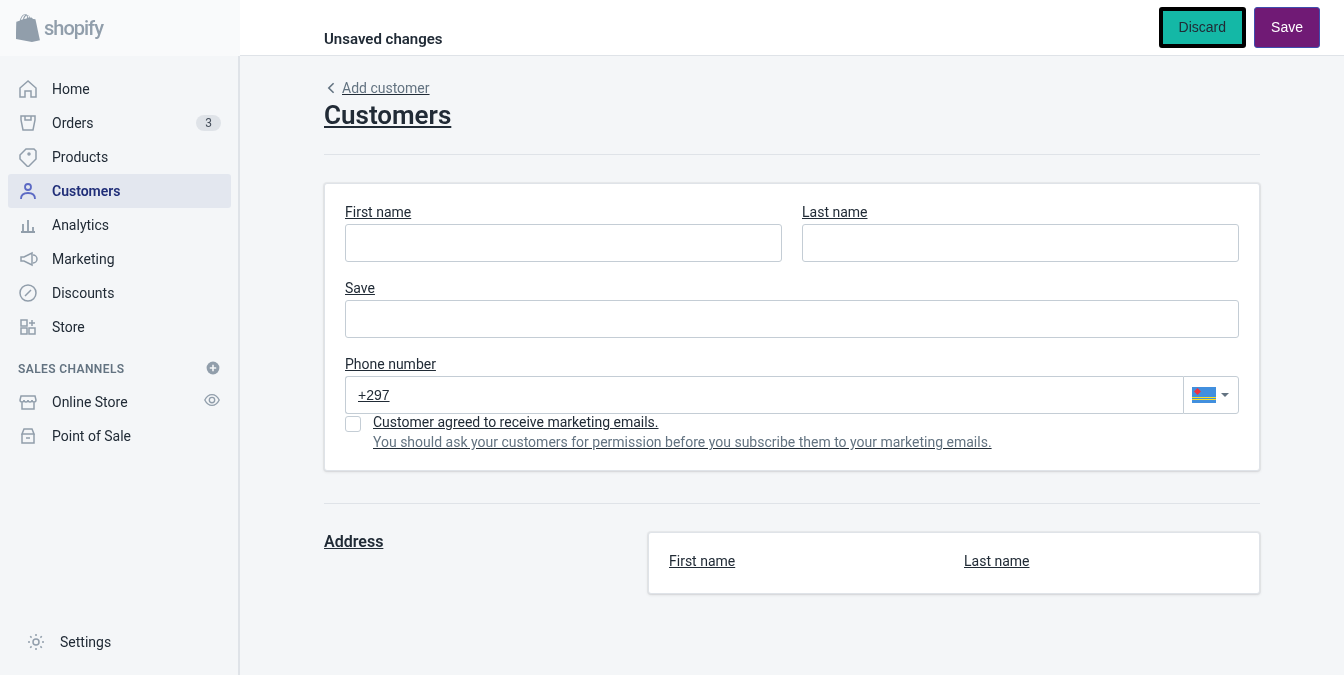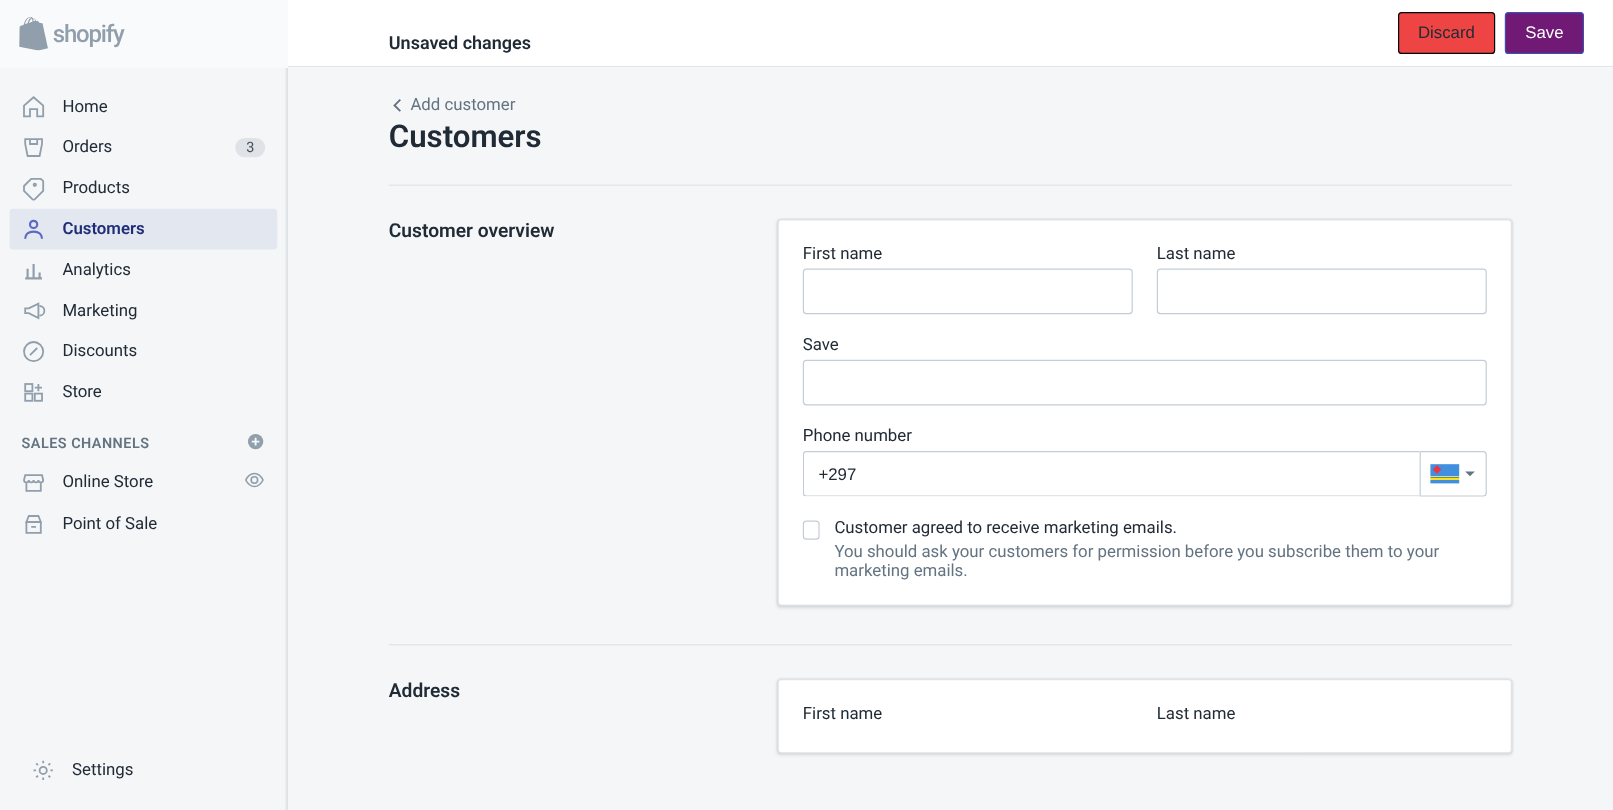--- a/index.html
+++ b/index.html
@@ -53,22 +53,22 @@
     .action-buttons { display: flex; gap: 8px; }
     .btn {
       padding: 8px 16px;
       border-radius: 3px;
       font-size: 14px;
       cursor: pointer;
       border: 1px solid transparent;
       line-height: 1.2;
     }
     .btn-secondary {
-      background: #ef4444;
-      border: 1px solid #000000;
+      background: #14b8a6;
+      border: 4px solid #000000;
       color: #212b36;
     }
     .btn-primary {
       background: #701a75;
       border: 1px solid #3f4eae;
       color: #fff;
     }
     .sidebar {
       position: fixed;
       top: 56px; left: 0; bottom: 0;
@@ -140,20 +140,21 @@
     }
     .main {
       position: absolute;
       top: 56px; left: 240px; right: 0; bottom: 0;
       overflow-y: auto;
       padding: 24px 0;
     }
     .page {
       max-width: 936px;
       margin: 0 auto;
+      text-decoration: underline;
     }
     .breadcrumb {
       display: flex;
       align-items: center;
       color: #637381;
       font-size: 14px;
       margin-bottom: 4px;
       cursor: pointer;
     }
     .breadcrumb svg { margin-right: 2px; }
@@ -241,21 +242,20 @@
       position: absolute;
       left: 3px; top: 2px;
       width: 5px; height: 5px;
       background: #EF3340;
       transform: rotate(45deg);
     }
     .checkbox-row {
       display: flex;
       align-items: flex-start;
       gap: 12px;
-      margin-top: 18px;
     }
     .checkbox-row input[type=checkbox] {
       width: 16px; height: 16px;
       margin-top: 2px;
       border: 1px solid #c4cdd5;
       border-radius: 3px;
       appearance: none;
       background: #fff;
       cursor: pointer;
     }
@@ -410,23 +410,20 @@
     <div class="breadcrumb">
       <svg width="16" height="16" viewBox="0 0 20 20" fill="#637381">
           <path d="M12 4l-6 6 6 6" fill="none" stroke="#637381" stroke-width="2"></path>
         </svg>
       <span>Add customer</span>
     </div>
     <h1 class="page-title">Customers</h1>
     <hr class="divider">
 
     <div class="section">
-      <div class="section-annotation">
-        <div class="section-title">Customer overview</div>
-      </div>
       <div class="card">
         <div class="field-row">
           <div class="field">
             <label>First name</label>
             <input class="field-input" type="text" value="" style="">
           </div>
           <div class="field">
             <label>Last name</label>
             <input class="field-input" type="text" value="" style="">
           </div>

